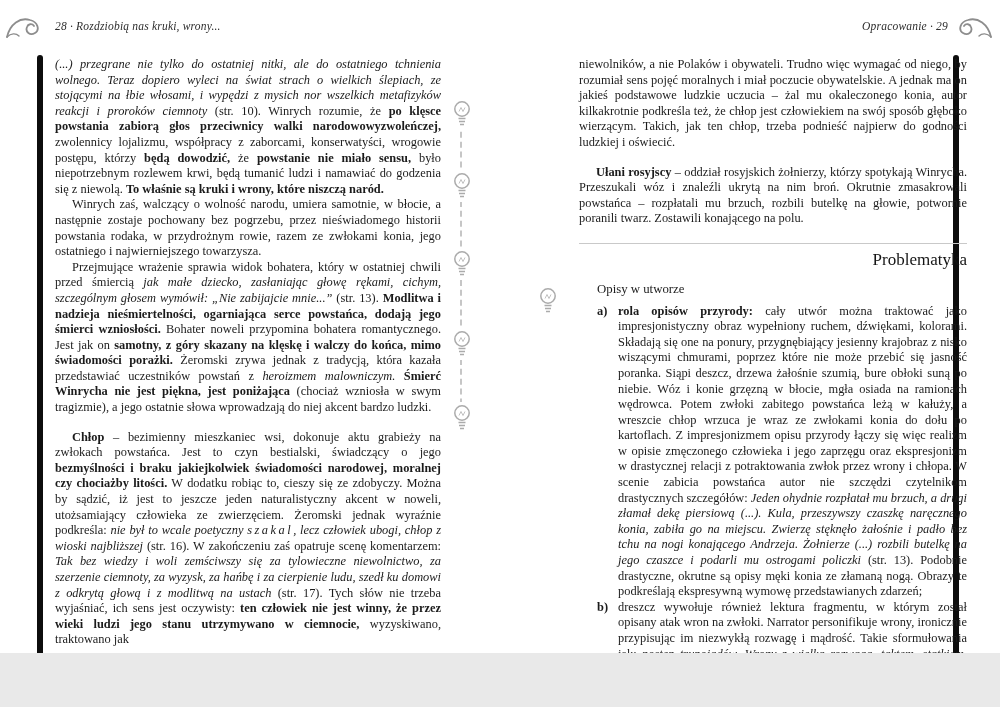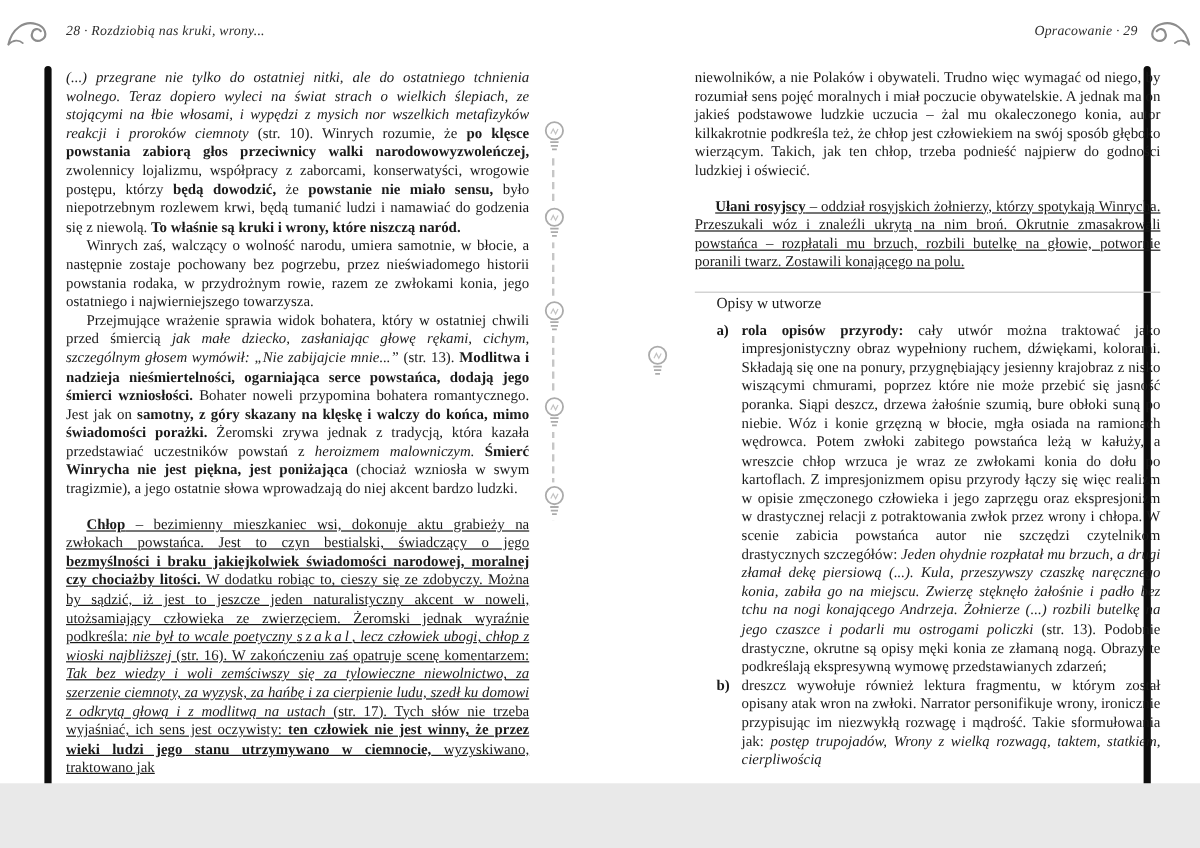--- a/index.html
+++ b/index.html
@@ -23,21 +23,21 @@
   .page-header.right{right:52px;text-align:right;}
   
   .col{
     position:absolute;top:57px;font-size:12.4px;line-height:15.6px;
     text-align:justify;color:#1b1b1b;
   }
   .col.left{left:55px;width:386px;}
   .col.right{left:579px;width:388px;}
   .para{margin:0;text-indent:17px;}
   .para.noindent{text-indent:0;}
-  .para.spaced{margin-top:14px;text-decoration:underline;}
+  .para.spaced{margin-top:14px;}
   .b{font-weight:bold;}
   .i{font-style:italic;}
   .sp{letter-spacing:2.5px;}
   
   .section-rule{border-top:1px solid #c9c9c9;margin-top:16px;}
   .section-heading{
     text-align:right;font-size:17px;line-height:20px;margin:6px 0 12px 0;
     font-weight:normal;color:#141414;
   }
   .subheading{font-weight:normal;font-size:12.8px;margin:2px 0 6px 18px;text-indent:0;}
@@ -141,20 +141,21 @@
     <p class="para"><span>Winrych zaś, walczący o wolność narodu, umiera samotnie, w błocie, a następnie zostaje pochowany bez pogrzebu, przez nieświadomego historii powstania rodaka, w przydrożnym rowie, razem ze zwłokami konia, jego ostatniego i najwierniejszego towarzysza.</span></p>
     <p class="para"><span>Przejmujące wrażenie sprawia widok bohatera, który w ostatniej chwili przed śmiercią </span><span class="i">jak małe dziecko, zasłaniając głowę rękami, cichym, szczególnym głosem wymówił: „Nie zabijajcie mnie...”</span><span> (str. 13). </span><span class="b">Modlitwa i nadzieja nieśmiertelności, ogarniająca serce powstańca, dodają jego śmierci wzniosłości.</span><span> Bohater noweli przypomina bohatera romantycznego. Jest jak on </span><span class="b">samotny, z góry skazany na klęskę i walczy do końca, mimo świadomości porażki.</span><span> Żeromski zrywa jednak z tradycją, która kazała przedstawiać uczestników powstań z </span><span class="i">heroizmem malowniczym.</span><span> </span><span class="b">Śmierć Winrycha nie jest piękna, jest poniżająca</span><span> (chociaż wzniosła w swym tragizmie), a jego ostatnie słowa wprowadzają do niej akcent bardzo ludzki.</span></p>
     <p class="para spaced"><span class="b">Chłop</span><span> – bezimienny mieszkaniec wsi, dokonuje aktu grabieży na zwłokach powstańca. Jest to czyn bestialski, świadczący o jego </span><span class="b">bezmyślności i braku jakiejkolwiek świadomości narodowej, moralnej czy chociażby litości.</span><span> W dodatku robiąc to, cieszy się ze zdobyczy. Można by sądzić, iż jest to jeszcze jeden naturalistyczny akcent w noweli, utożsamiający człowieka ze zwierzęciem. Żeromski jednak wyraźnie podkreśla: </span><span class="i">nie był to wcale poetyczny </span><span class="i sp">szakal</span><span class="i">, lecz człowiek ubogi, chłop z wioski najbliższej</span><span> (str. 16). W zakończeniu zaś opatruje scenę komentarzem: </span><span class="i">Tak bez wiedzy i woli zemściwszy się za tylowieczne niewolnictwo, za szerzenie ciemnoty, za wyzysk, za hańbę i za cierpienie ludu, szedł ku domowi z odkrytą głową i z modlitwą na ustach</span><span> (str. 17). Tych słów nie trzeba wyjaśniać, ich sens jest oczywisty: </span><span class="b">ten człowiek nie jest winny, że przez wieki ludzi jego stanu utrzymywano w ciemnocie,</span><span> wyzyskiwano, traktowano jak</span></p>
   </div>
 
   <div class="col right">
     <p class="para noindent"><span>niewolników, a nie Polaków i obywateli. Trudno więc wymagać od niego, by rozumiał sens pojęć moralnych i miał poczucie obywatelskie. A jednak ma on jakieś podstawowe ludzkie uczucia – żal mu okaleczonego konia, autor kilkakrotnie podkreśla też, że chłop jest człowiekiem na swój sposób głęboko wierzącym. Takich, jak ten chłop, trzeba podnieść najpierw do godności ludzkiej i oświecić.</span></p>
     <p class="para spaced"><span class="b">Ułani rosyjscy</span><span> – oddział rosyjskich żołnierzy, którzy spotykają Winrycha. Przeszukali wóz i znaleźli ukrytą na nim broń. Okrutnie zmasakrowali powstańca – rozpłatali mu brzuch, rozbili butelkę na głowie, potwornie poranili twarz. Zostawili konającego na polu.</span></p>
 
     <div class="section-rule"></div>
+    <h2 class="section-heading">Problematyka</h2>
 
     <p class="para subheading">Opisy w utworze</p>
 
     <div class="list">
       <p class="list-item">
         <span class="list-label">a)</span>
         <span><span class="b">rola opisów przyrody:</span><span> cały utwór można traktować jako impresjonistyczny obraz wypełniony ruchem, dźwiękami, kolorami. Składają się one na ponury, przygnębiający jesienny krajobraz z nisko wiszącymi chmurami, poprzez które nie może przebić się jasność poranka. Siąpi deszcz, drzewa żałośnie szumią, bure obłoki suną po niebie. Wóz i konie grzęzną w błocie, mgła osiada na ramionach wędrowca. Potem zwłoki zabitego powstańca leżą w kałuży, a wreszcie chłop wrzuca je wraz ze zwłokami konia do dołu po kartoflach. Z impresjonizmem opisu przyrody łączy się więc realizm w opisie zmęczonego człowieka i jego zaprzęgu oraz ekspresjonizm w drastycznej relacji z potraktowania zwłok przez wrony i chłopa. W scenie zabicia powstańca autor nie szczędzi czytelnikom drastycznych szczegółów: </span><span class="i">Jeden ohydnie rozpłatał mu brzuch, a drugi złamał dekę piersiową (...). Kula, przeszywszy czaszkę naręcznego konia, zabiła go na miejscu. Zwierzę stęknęło żałośnie i padło bez tchu na nogi konającego Andrzeja. Żołnierze (...) rozbili butelkę na jego czaszce i podarli mu ostrogami policzki</span><span> (str. 13). Podobnie drastyczne, okrutne są opisy męki konia ze złamaną nogą. Obrazy te podkreślają ekspresywną wymowę przedstawianych zdarzeń;</span></span>
       </p>
       <p class="list-item">
         <span class="list-label">b)</span>

